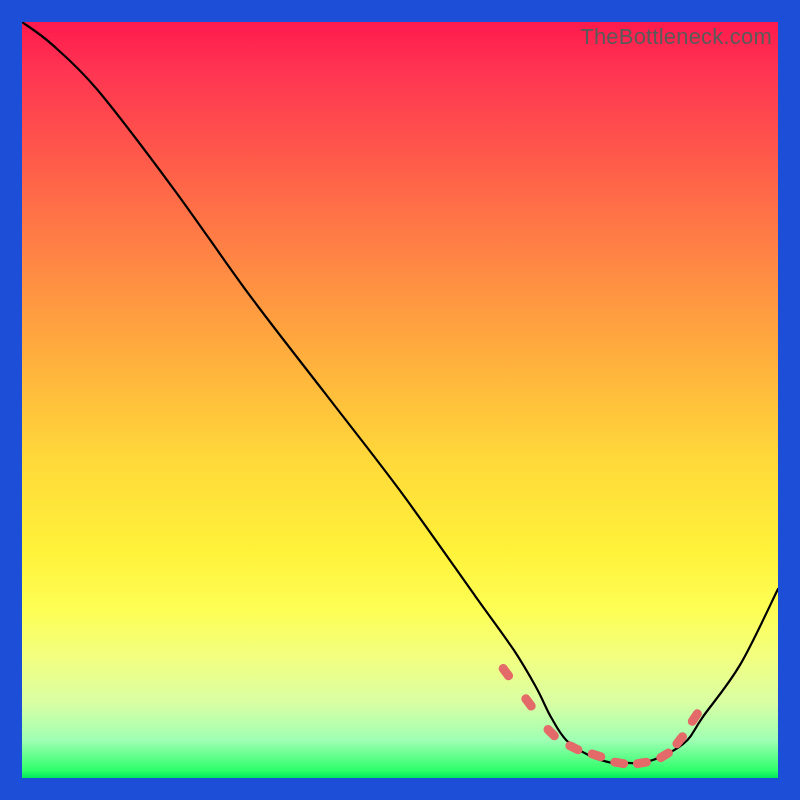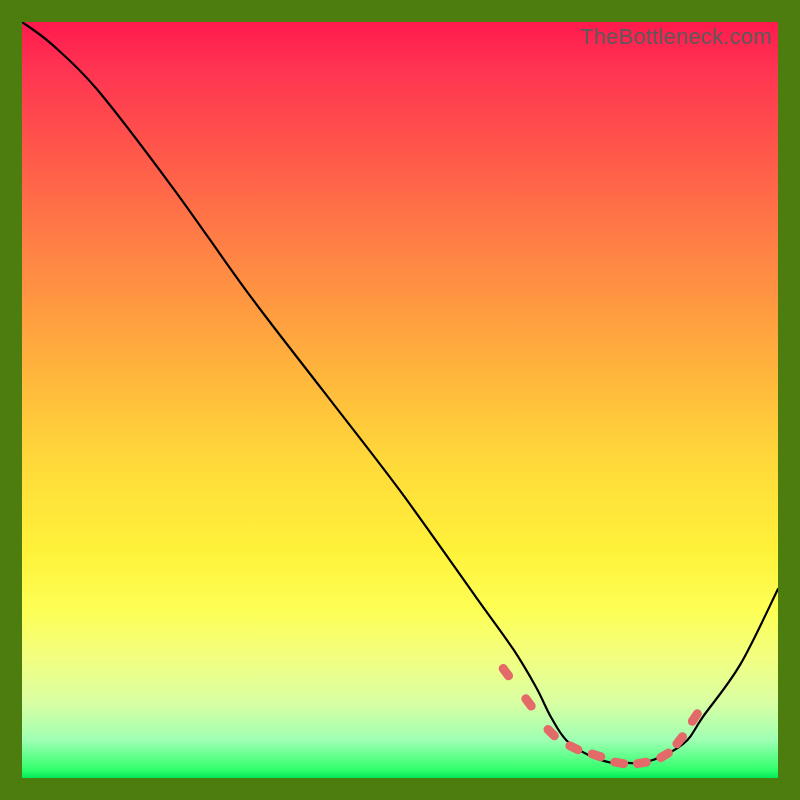--- a/index.html
+++ b/index.html
@@ -1,21 +1,21 @@
 <!DOCTYPE html>
 <html><head>
 <meta charset="utf-8">
 <style>
   * { margin: 0; padding: 0; box-sizing: border-box; }
   html, body { width: 800px; height: 800px; overflow: hidden; background: #000; }
   .frame {
     position: relative;
     width: 800px;
     height: 800px;
-    background: #4d7c0f;
+    background: #1d4ed8;
     text-align: right;
   }
   .plot-area {
     position: absolute;
     left: 22px;
     top: 22px;
     width: 756px;
     height: 756px;
     background: linear-gradient(to bottom,
       #ff1a4d 0%,

